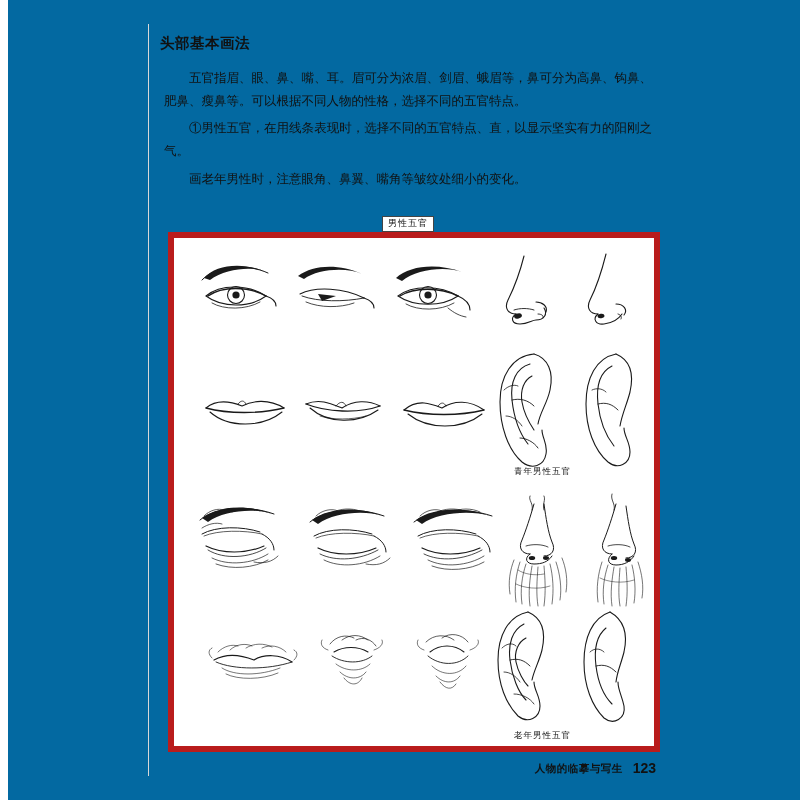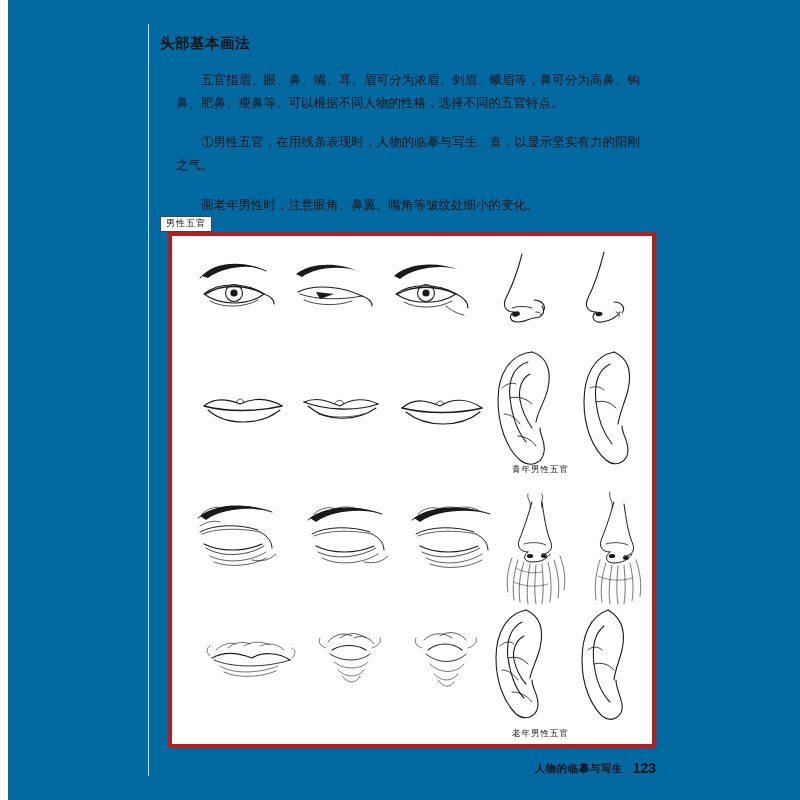--- a/index.html
+++ b/index.html
@@ -46,54 +46,54 @@
   }
   .subheading {
     font-size: 12.5px;
     margin: 0 0 6px 0;
     padding-left: 20px;
     color: #111;
   }
   .para {
     font-size: 12.5px;
     line-height: 1.85;
-    margin: 16px;
+    margin: 4px;
     text-align: justify;
     text-indent: 25px;
     color: #111;
   }
   .para + .para { margin-top: 0px; }
 
   
   .fig-tag-row {
     position: absolute;
     left: 152px;
     top: 216px;
     width: 496px;
     display: flex;
-    justify-content: flex-start;
+    justify-content: center;
   }
   .fig-tag {
     border: 1px solid #444;
     font-size: 9px;
     padding: 2px 5px 3px 5px;
     letter-spacing: 1px;
     color: #111;
     background: #fff;
     line-height: 1;
   }
 
   
   .figure {
     position: absolute;
     left: 160px;
     top: 232px;
     width: 480px;
     height: 508px;
-    border: 4px solid #b91c1c;
+    border: 6px solid #b91c1c;
     background: #fff;
     overflow: hidden;
   }
   .fig-caption {
     position: absolute;
     font-size: 8.5px;
     letter-spacing: 1px;
     color: #111;
     white-space: nowrap;
   }
@@ -129,21 +129,21 @@
 </head>
 <body>
 
 <div class="page">
 
   <div class="left-rule"></div>
 
   <div class="content">
     <h1 class="heading">头部基本画法</h1>
     <p class="para">五官指眉、眼、鼻、嘴、耳。眉可分为浓眉、剑眉、蛾眉等，鼻可分为高鼻、钩鼻、肥鼻、瘦鼻等。可以根据不同人物的性格，选择不同的五官特点。</p>
-    <p class="para">①男性五官，在用线条表现时，人物的临摹与写生、直，以显示坚实有力的阳刚之气。</p>
+    <p class="para">①男性五官，在用线条表现时，选择不同的五官特点、直，以显示坚实有力的阳刚之气。</p>
     <p class="para">画老年男性时，注意眼角、鼻翼、嘴角等皱纹处细小的变化。</p>
   </div>
 
   <div class="fig-tag-row">
     <span class="fig-tag">男性五官</span>
   </div>
 
   <div class="figure">
 
     <div class="sketch" style="left:22px; top:18px;">

